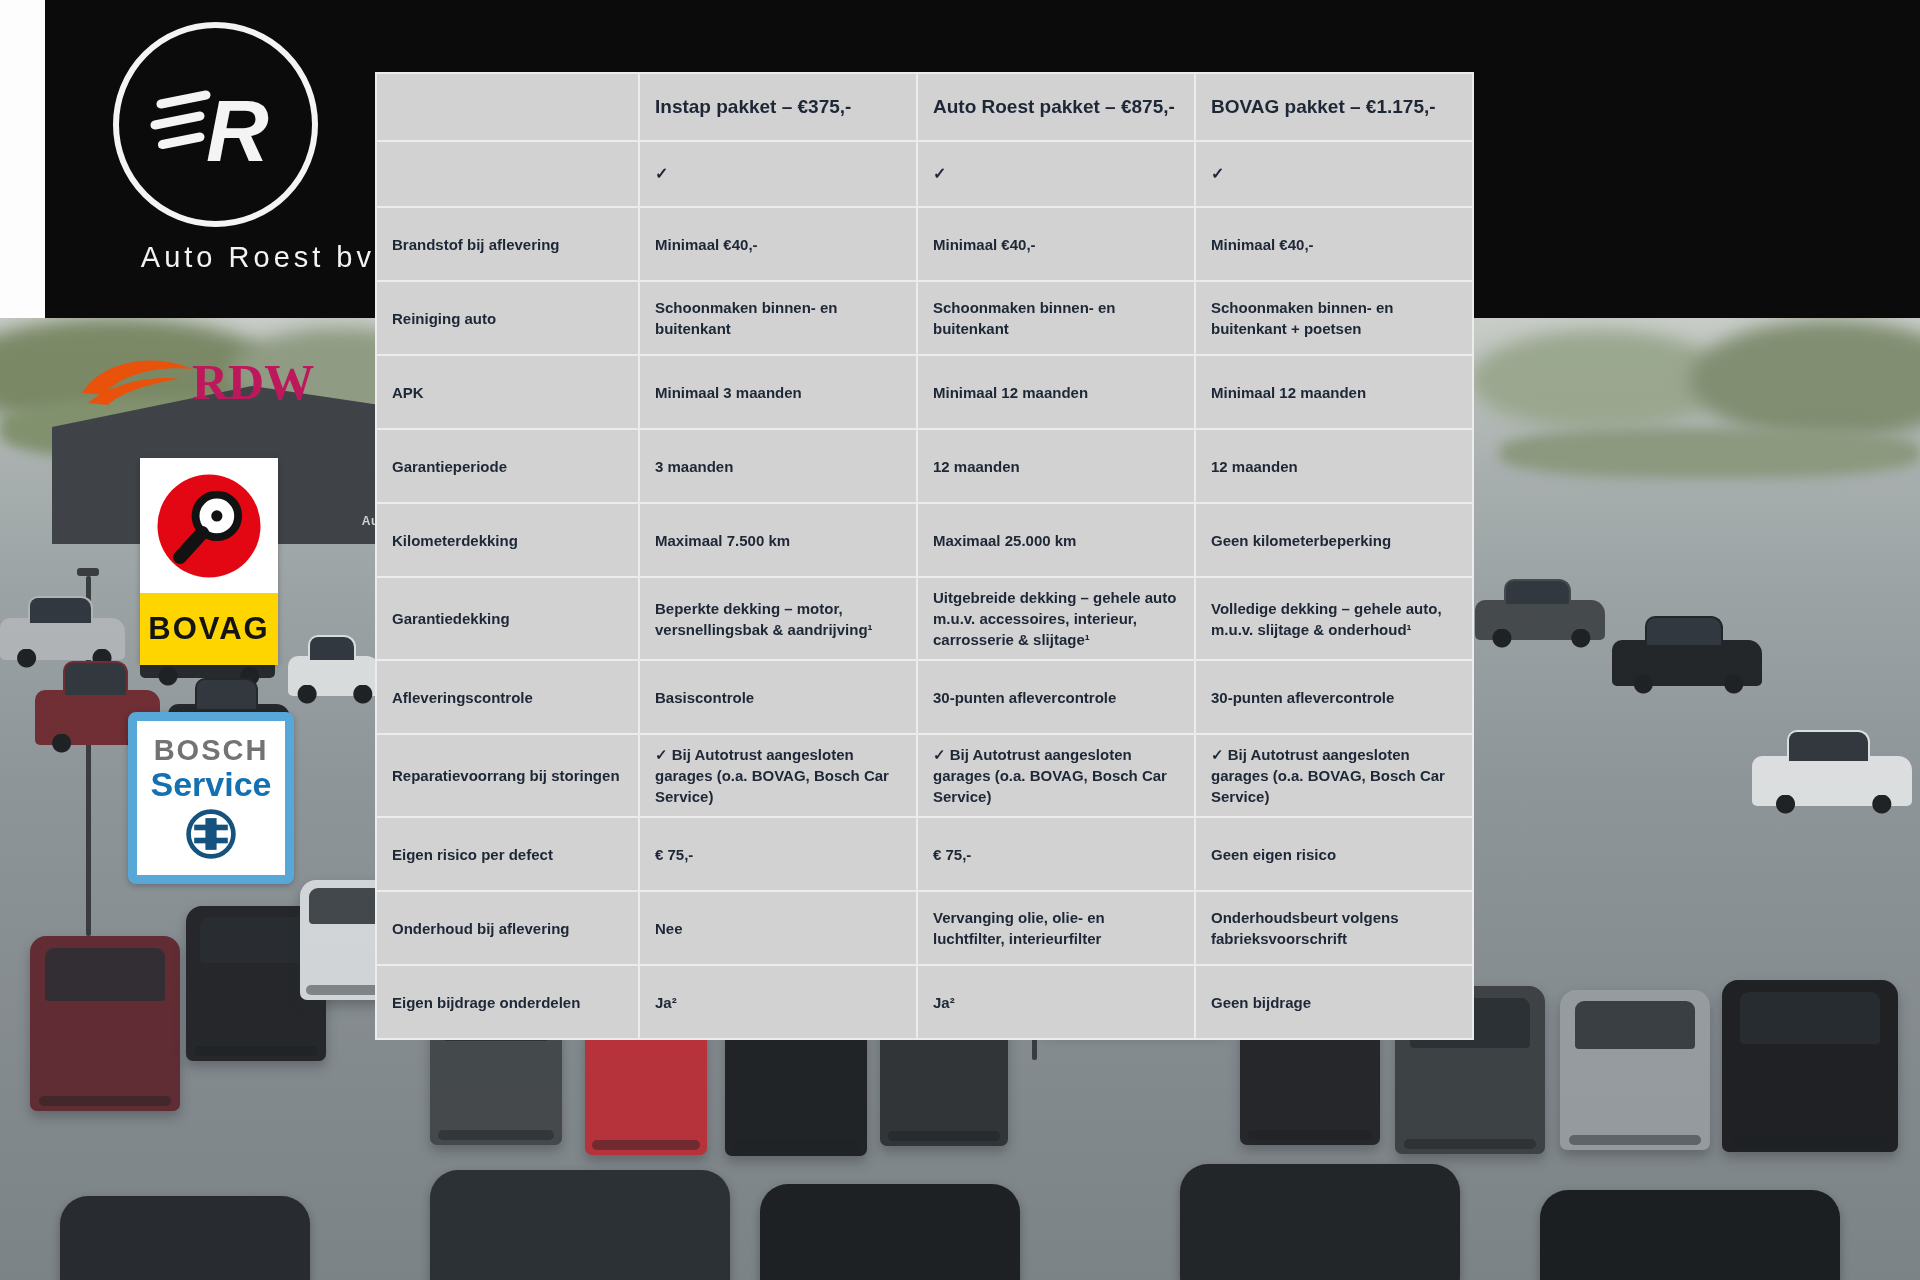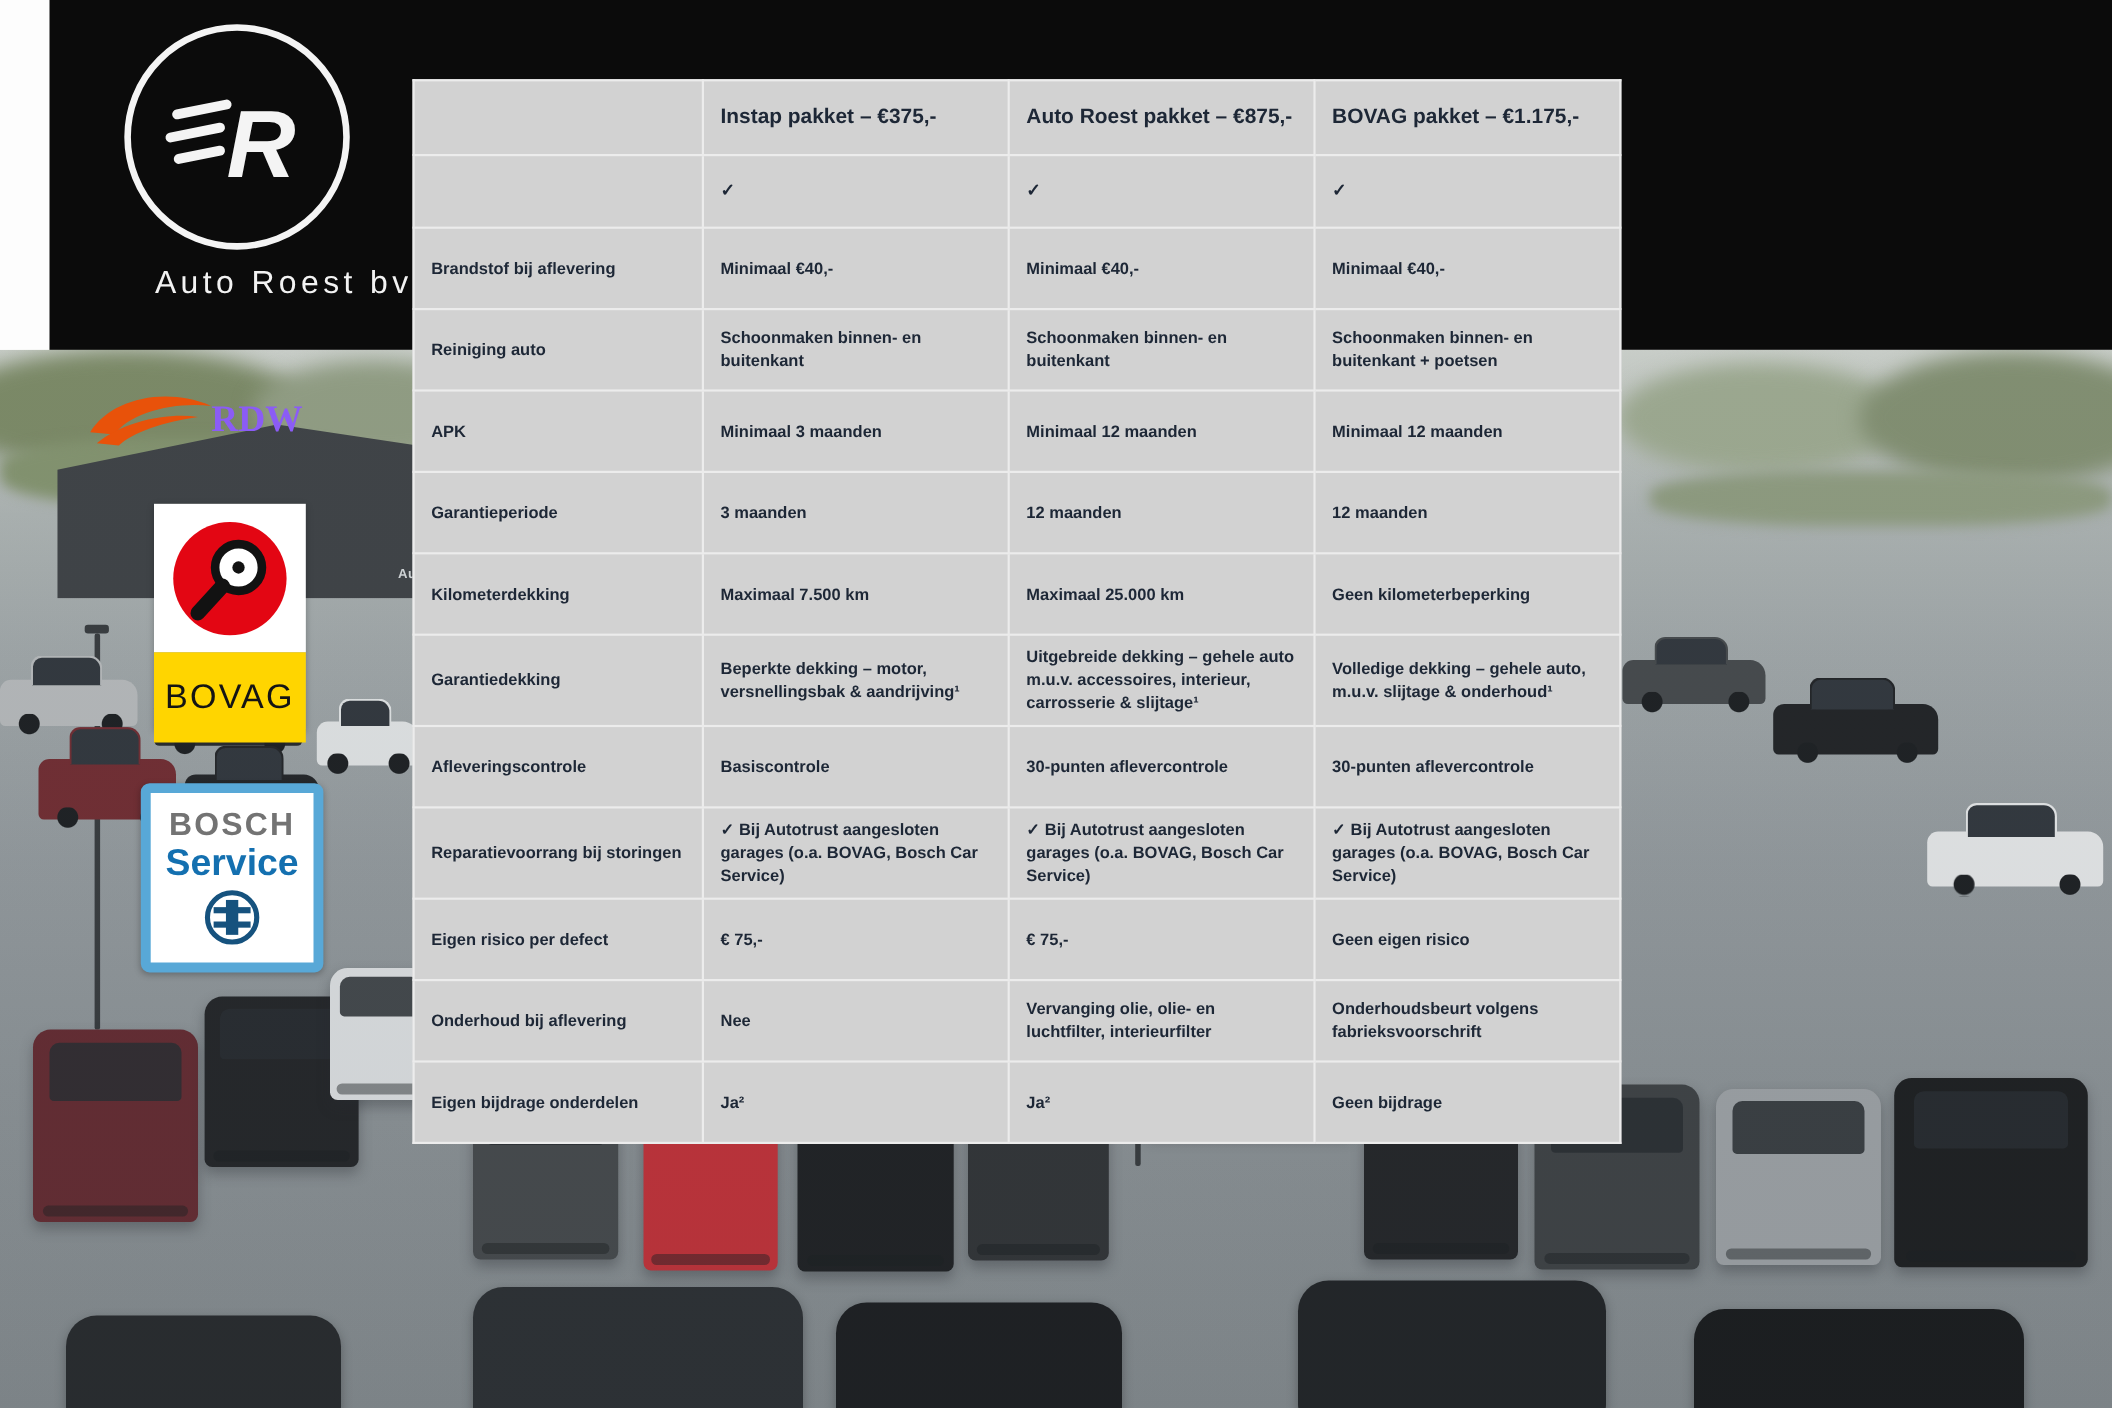--- a/index.html
+++ b/index.html
@@ -47,28 +47,28 @@
   .logo-wrap { position:absolute; left:55px; top:22px; width:320px; text-align:center; }
   .logo-circle { width:205px; height:205px; margin:0 auto; border:6px solid #f4f4f4;
                  border-radius:50%; background:#0b0b0b; display:flex; align-items:center;
                  justify-content:center; }
   .brand-name { margin-top:14px; color:#f2f2f2; font-size:29px; font-weight:normal;
                 letter-spacing:4px;text-align:right; }
 
   
   .rdw { position:absolute; left:78px; top:332px; width:260px; height:100px;
          display:flex; align-items:center; }
-  .rdw-text { font-family:"Liberation Serif", serif; font-weight:bold; font-size:34px;
-              color:#8b5cf6; margin-left:-6px;text-align:right; }
+  .rdw-text { font-family:"Liberation Serif", serif; font-weight:bold; font-size:50px;
+              color:#be185d; margin-left:-6px;text-align:right; }
   .bovag { position:absolute; left:140px; top:458px; width:138px; height:205px;
            box-shadow:0 2px 6px rgba(0,0,0,.25); }
   .bovag-top { height:135px; background:#ffffff; display:flex; align-items:center;
                justify-content:center; }
-  .bovag-bottom { height:82px; background:#ffd500; display:flex; align-items:center;
-                  justify-content:center; font-size:31px; font-weight:normal; color:#141414;
+  .bovag-bottom { height:72px; background:#ffd500; display:flex; align-items:center;
+                  justify-content:center; font-size:31px; font-weight:bold; color:#141414;
                   letter-spacing:2px; }
   .bosch { position:absolute; left:128px; top:712px; width:166px; height:172px;
            background:#ffffff; border:9px solid #58a8d7; border-radius:8px;
            display:flex; flex-direction:column; align-items:center; justify-content:center;
            gap:2px; box-shadow:0 2px 6px rgba(0,0,0,.25); }
   .bosch-line1 { color:#737373; font-weight:bold; font-size:29px; letter-spacing:2px; }
   .bosch-line2 { color:#1470b0; font-weight:bold; font-size:34px; margin-top:-4px; }
 
   
   .pkg-table { position:absolute; left:375px; top:72px; width:1097px;

